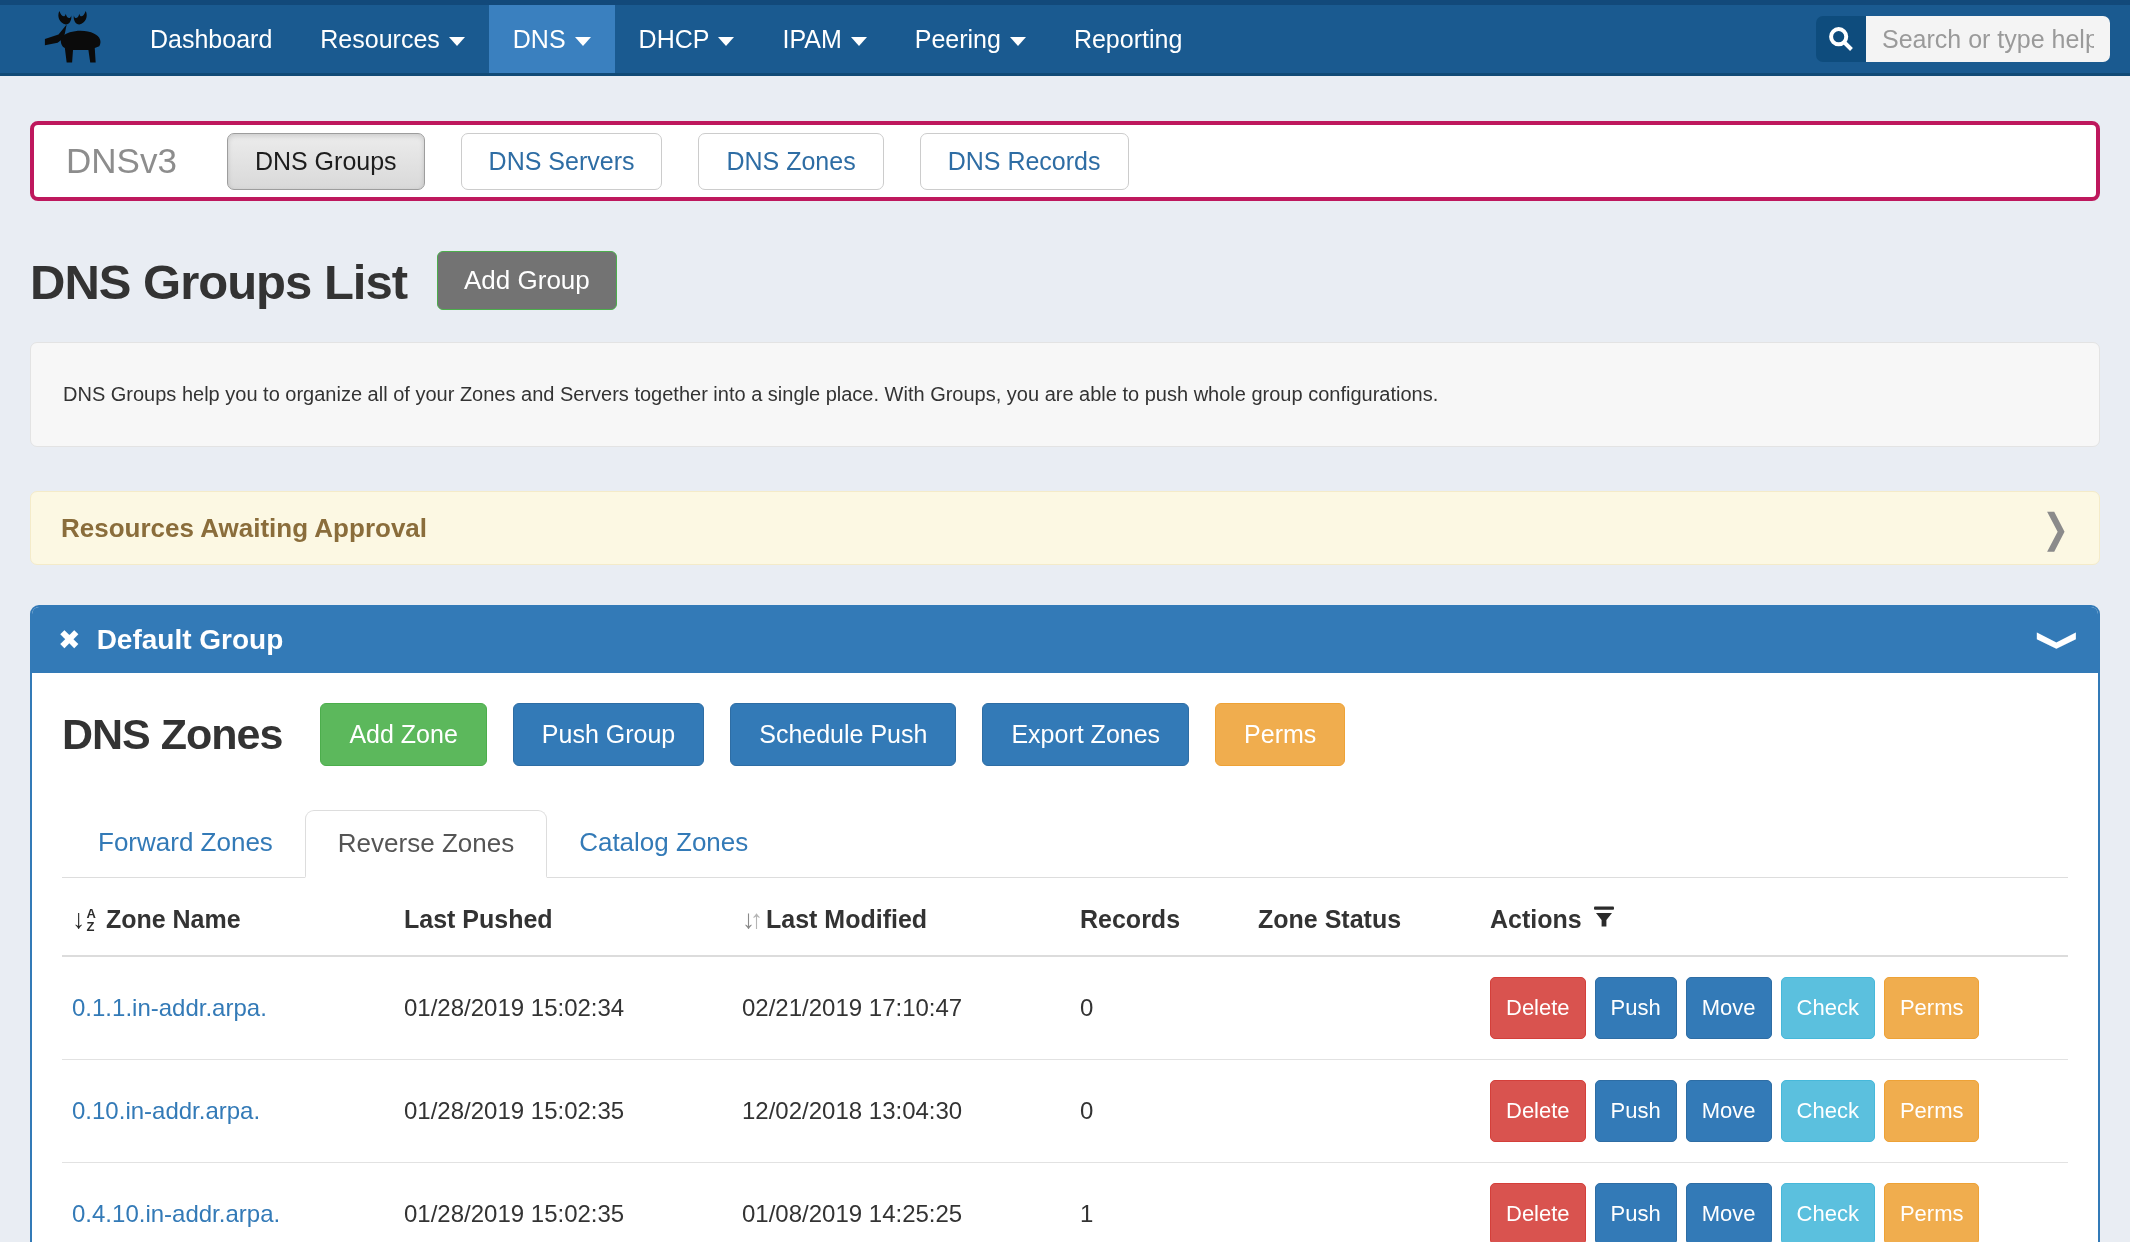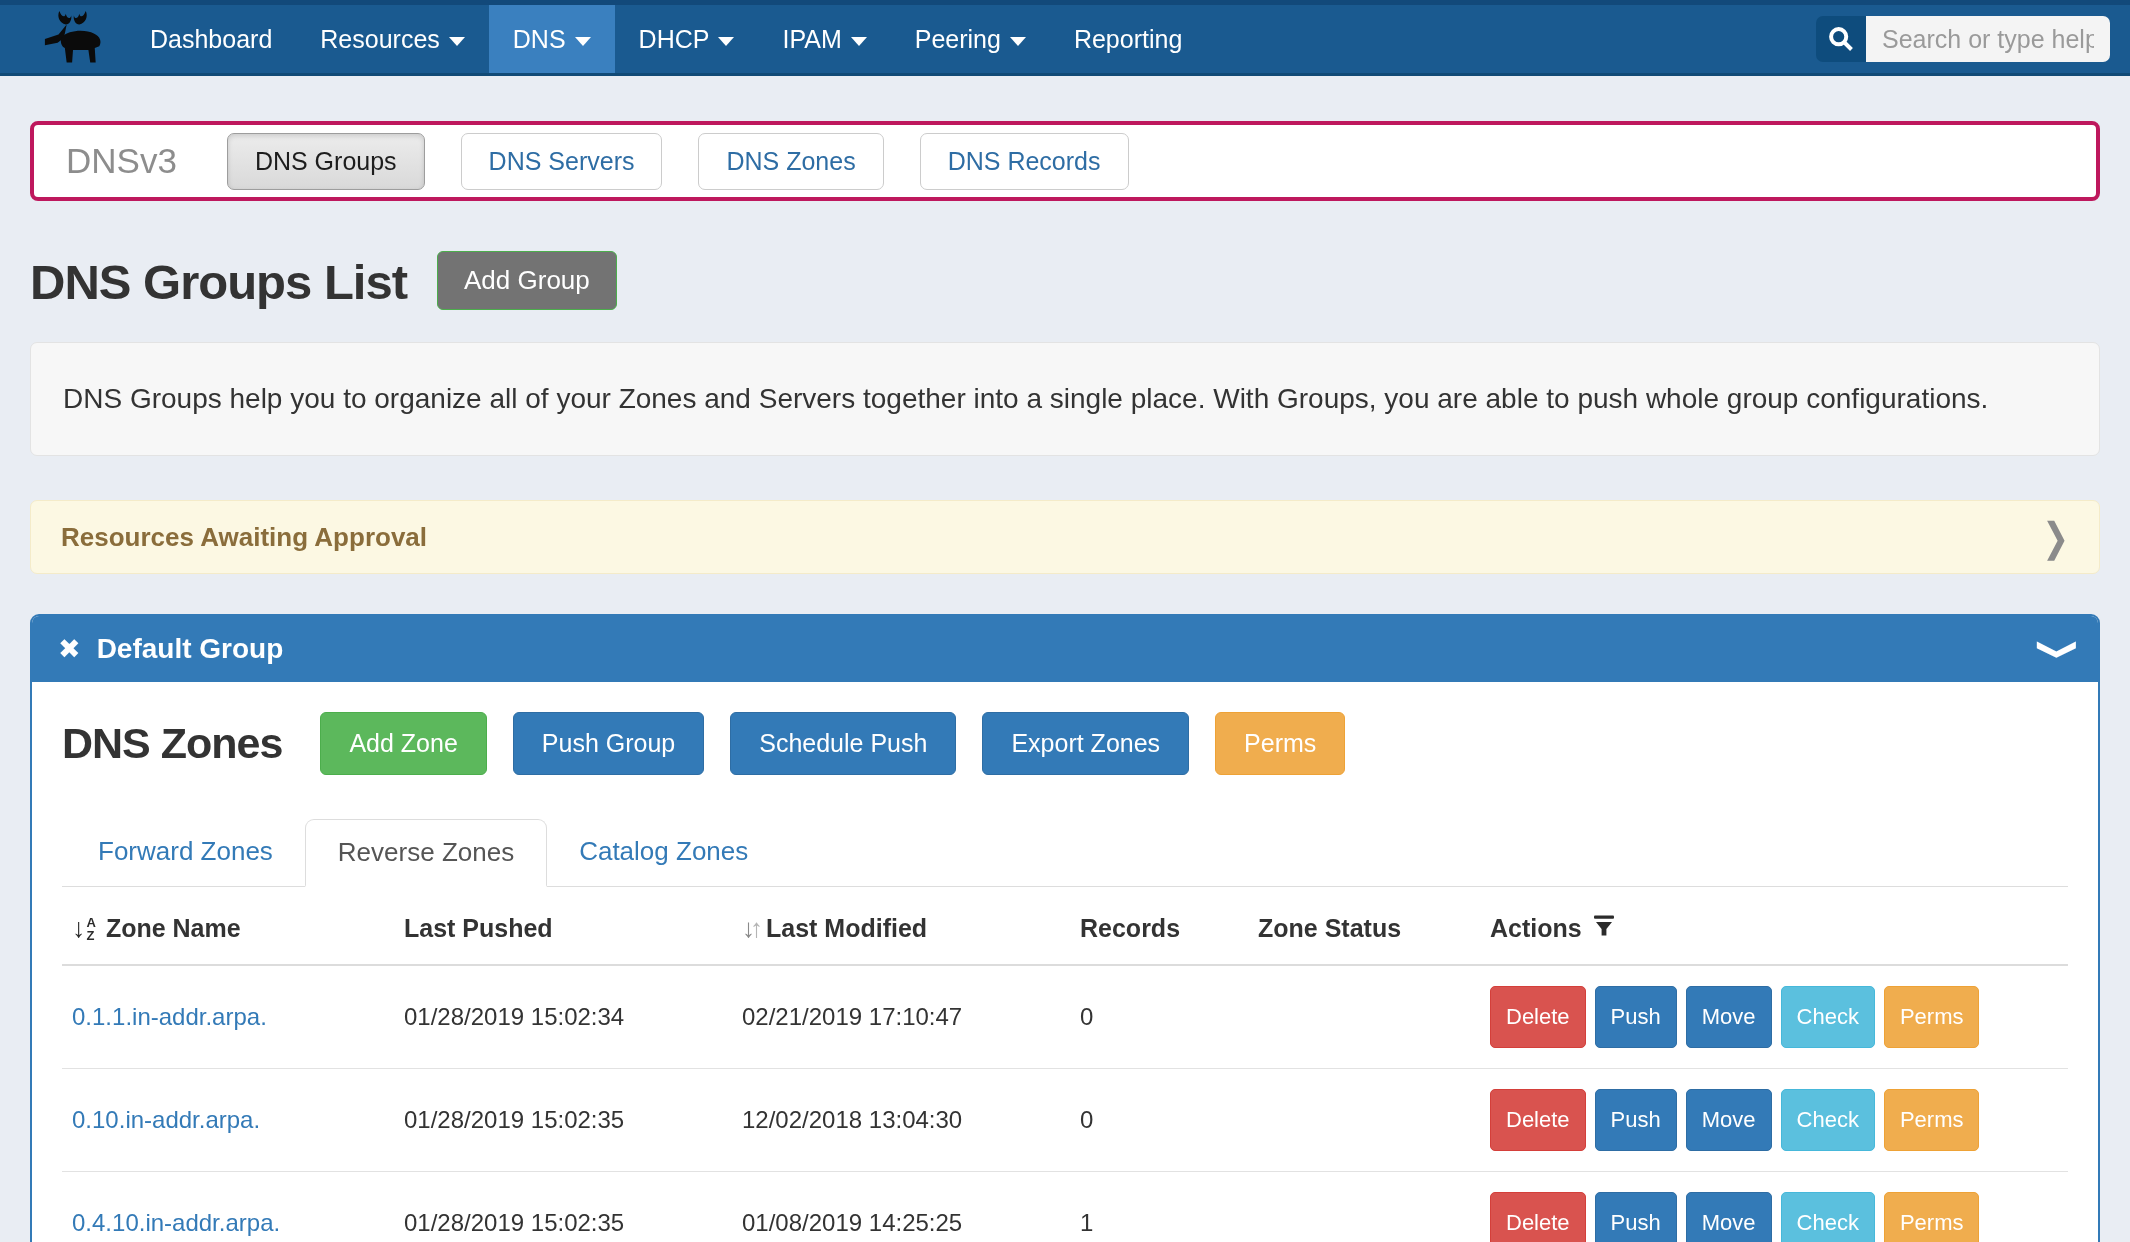--- a/index.html
+++ b/index.html
@@ -38,21 +38,21 @@
   .btn-default.active { background:linear-gradient(180deg,#ececec,#d9d9d9); border-color:#9d9d9d;
                         color:#1d1d1d; box-shadow:inset 0 2px 5px rgba(0,0,0,.14); }
 
   
   .page-title-row { margin-top:50px; display:flex; align-items:flex-end; gap:30px; }
   .page-title { font-size:49px; font-weight:bold; color:#333; letter-spacing:-1px; }
   .btn-green  { background:#737373; border:1px solid #4cae4c; color:#fff; border-radius:6px;
                 font-size:26px; padding:13px 26px; cursor:pointer; font-family:inherit; }
 
   .description { margin-top:32px; background:#f7f7f7; border:1px solid #e3e3e3; border-radius:7px;
-                 padding:40px 32px; font-size:28px; color:#333; }
+                 padding:40px 32px; font-size:20px; color:#333; }
 
   
   .approval { margin-top:44px; background:#fcf8e3; border:1px solid #f4ebc9; border-radius:7px; height:74px;
               display:flex; align-items:center; padding:0 30px; cursor:pointer; }
   .approval-title { color:#8a6d3b; font-weight:bold; font-size:26px; }
   .chev-right { margin-left:auto; color:#8b8b8b; font-size:32px; font-weight:bold; transform:scaleY(1.25); }
 
   
   .group-panel { margin-top:40px; border:2px solid #337ab7; border-radius:9px; background:#fff; overflow:hidden; }
   .panel-header { background:#337ab7; height:66px; display:flex; align-items:center; gap:16px;

